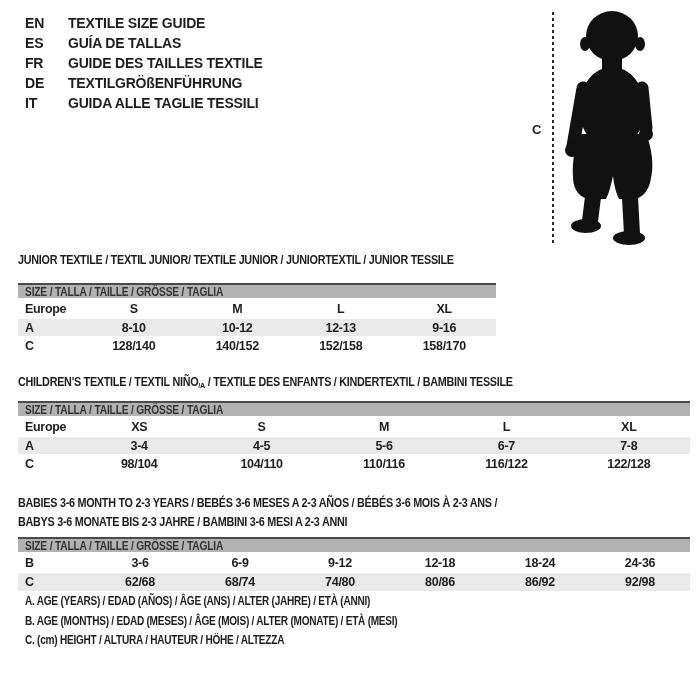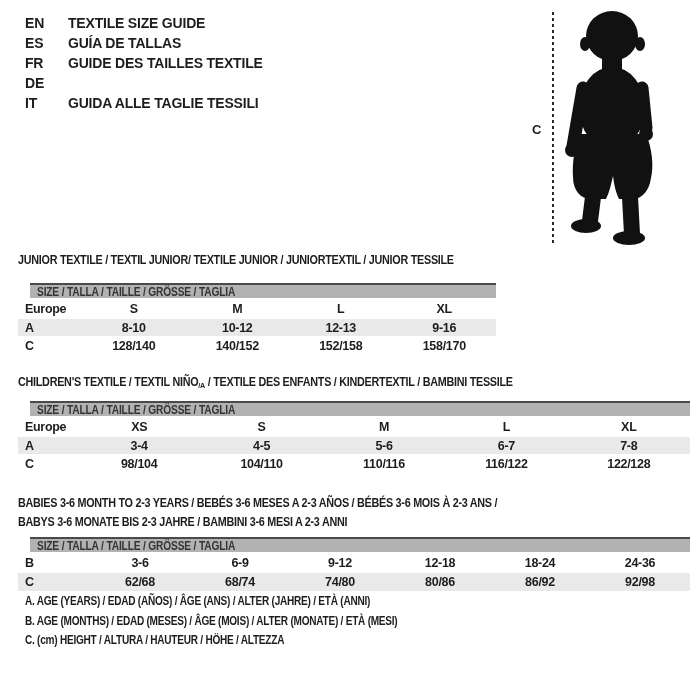--- a/index.html
+++ b/index.html
@@ -31,21 +31,21 @@
     position:absolute; left:18px; font-size:12px; letter-spacing:-0.3px;
     white-space:nowrap; transform:scaleX(0.90); transform-origin:0 50%;
     line-height:19px;
   }
   .sec-title sub { font-size:8px; vertical-align:-2px; }
 
   
   .table-wrap { position:absolute; left:18px; }
   .size-bar {
     height:15px; line-height:15px; background:#b2b2b2; border-top:2px solid #4a4a4a;
-    padding-left:7px; font-size:12px; color:#333333; white-space:nowrap; overflow:visible;margin-left:12px;
+    padding-left:7px; font-size:12px; color:#333333; white-space:nowrap; overflow:visible;
   }
   .size-bar .cond { display:inline-block; transform:scaleX(0.85); transform-origin:0 50%; letter-spacing:-0.2px; }
   table { width:100%; border-collapse:collapse; table-layout:fixed; }
   td {
     font-size:12.5px; text-align:center; padding:0; letter-spacing:-0.3px;
     vertical-align:middle; white-space:nowrap;
   }
   td.rowlabel { text-align:left; padding-left:7px; }
   tr.h21 td { height:21px;margin-top:48px; }
   tr.h17 td { height:17px; }
@@ -77,20 +77,21 @@
     <div class="lang-row">
       <span class="lang-code">ES</span>
       <span class="lang-label">GUÍA DE TALLAS</span>
     </div>
     <div class="lang-row">
       <span class="lang-code">FR</span>
       <span class="lang-label">GUIDE DES TAILLES TEXTILE</span>
     </div>
     <div class="lang-row">
       <span class="lang-code">DE</span>
+      <span class="lang-label">TEXTILGRÖßENFÜHRUNG</span>
     </div>
     <div class="lang-row">
       <span class="lang-code">IT</span>
       <span class="lang-label">GUIDA ALLE TAGLIE TESSILI</span>
     </div>
   </div>
 
   <div class="dotline"></div>
   <div class="c-label">C</div>
 

